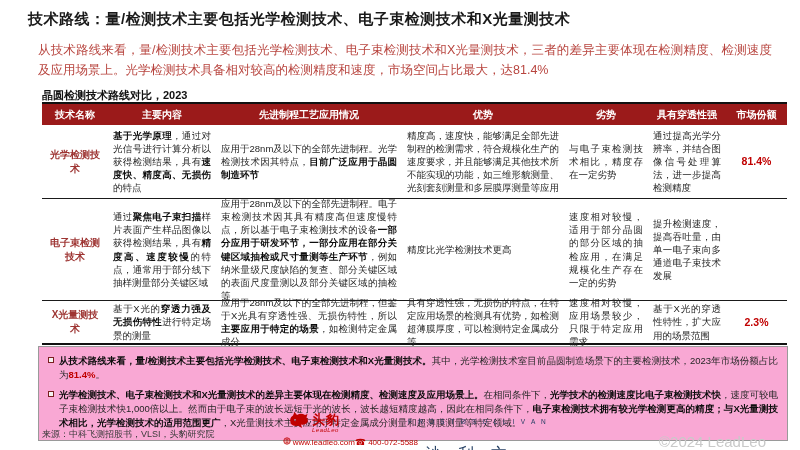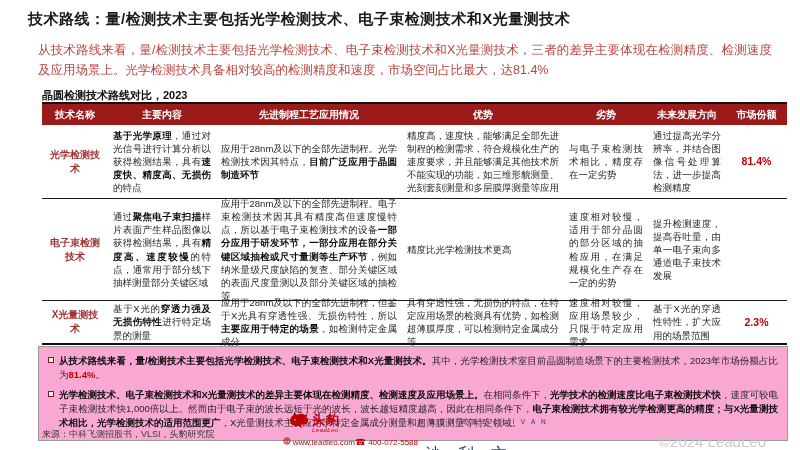--- a/index.html
+++ b/index.html
@@ -60,21 +60,21 @@
 
   <div class="table-title">晶圆检测技术路线对比，2023</div>
 
   <div class="tbl">
     <div class="thead">
       <div class="th c0">技术名称</div>
       <div class="th c1">主要内容</div>
       <div class="th c2">先进制程工艺应用情况</div>
       <div class="th c3">优势</div>
       <div class="th c4">劣势</div>
-      <div class="th c5">未来发展方向</div>
+      <div class="th c5">具有穿透性强</div>
       <div class="th c6">市场份额</div>
     </div>
 
     <div class="trow r0">
       <div class="td c0 name">
           <div class="cellin">光学检测技术</div>
         </div>
       <div class="td c1">
           <div class="cellin"><span class="seg-b">基于光学原理</span><span>，通过对光信号进行计算分析以获得检测结果，具有</span><span class="seg-b">速度快、精度高、无损伤</span><span>的特点</span></div>
         </div>

